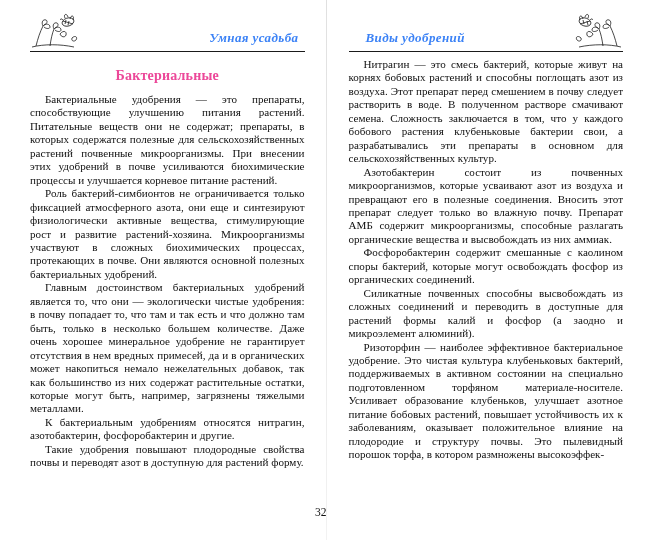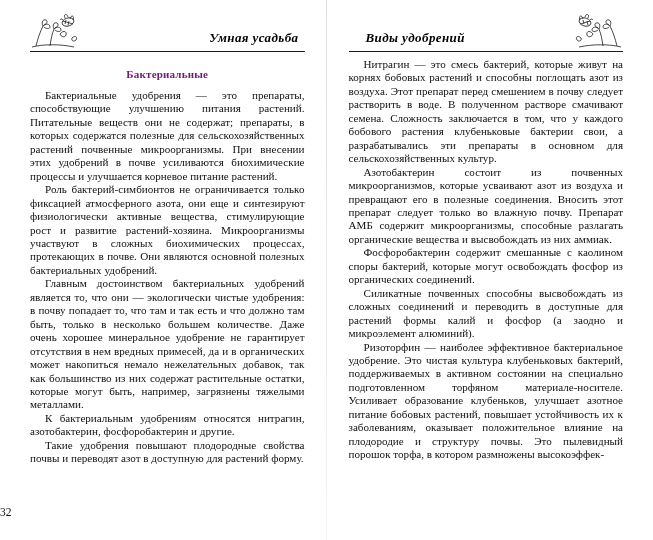--- a/index.html
+++ b/index.html
@@ -42,65 +42,65 @@
     left: 0;
     right: 0;
     bottom: 6px;
     border-bottom: 1.2px solid #1a1a1a;
   }
   .runhead-title {
     position: absolute;
     bottom: 12px;
     font-size: 13px;
     letter-spacing: 0.4px;
-    color: #000000;
+    color: #3b82f6;
     font-family: "Liberation Serif", serif;
     font-style: italic;
     font-weight: bold;
   }
   .page-left .runhead-title { right: 6px; }
   .page-right .runhead-title { left: 17px; }
 
   .vignette {
     position: absolute;
     bottom: 8px;
     width: 52px;
     height: 40px;
   }
   .page-left .vignette { left: 0px; }
   .page-right .vignette { right: 0px; }
 
   .section-title {
     text-align: center;
-    font-size: 11px;
+    font-size: 14px;
     font-weight: bold;
     margin: 10px 0 9px 0;
     letter-spacing: 0.2px;
-    color: #701a75;
+    color: #ec4899;
   }
 
   .body-col {
     font-size: 11.1px;
     line-height: 13.45px;
     text-align: justify;
     text-justify: inter-word;
     color: #101010;
     hyphens: manual;
   }
   .body-col p {
     margin: 0;
     text-indent: 15px;
   }
 
   .folio {
     position: absolute;
     bottom: 22px;
     width: 100%;
     left: 0;
-    text-align: left;
+    text-align: right;
     font-size: 11.5px;
     color: #111;
   }
   .page-left .folio { padding-right: 8px; }
   .page-right .folio { padding-left: 0px; }
 
   .gutter {
     position: absolute;
     left: 326px;
     top: 0;

